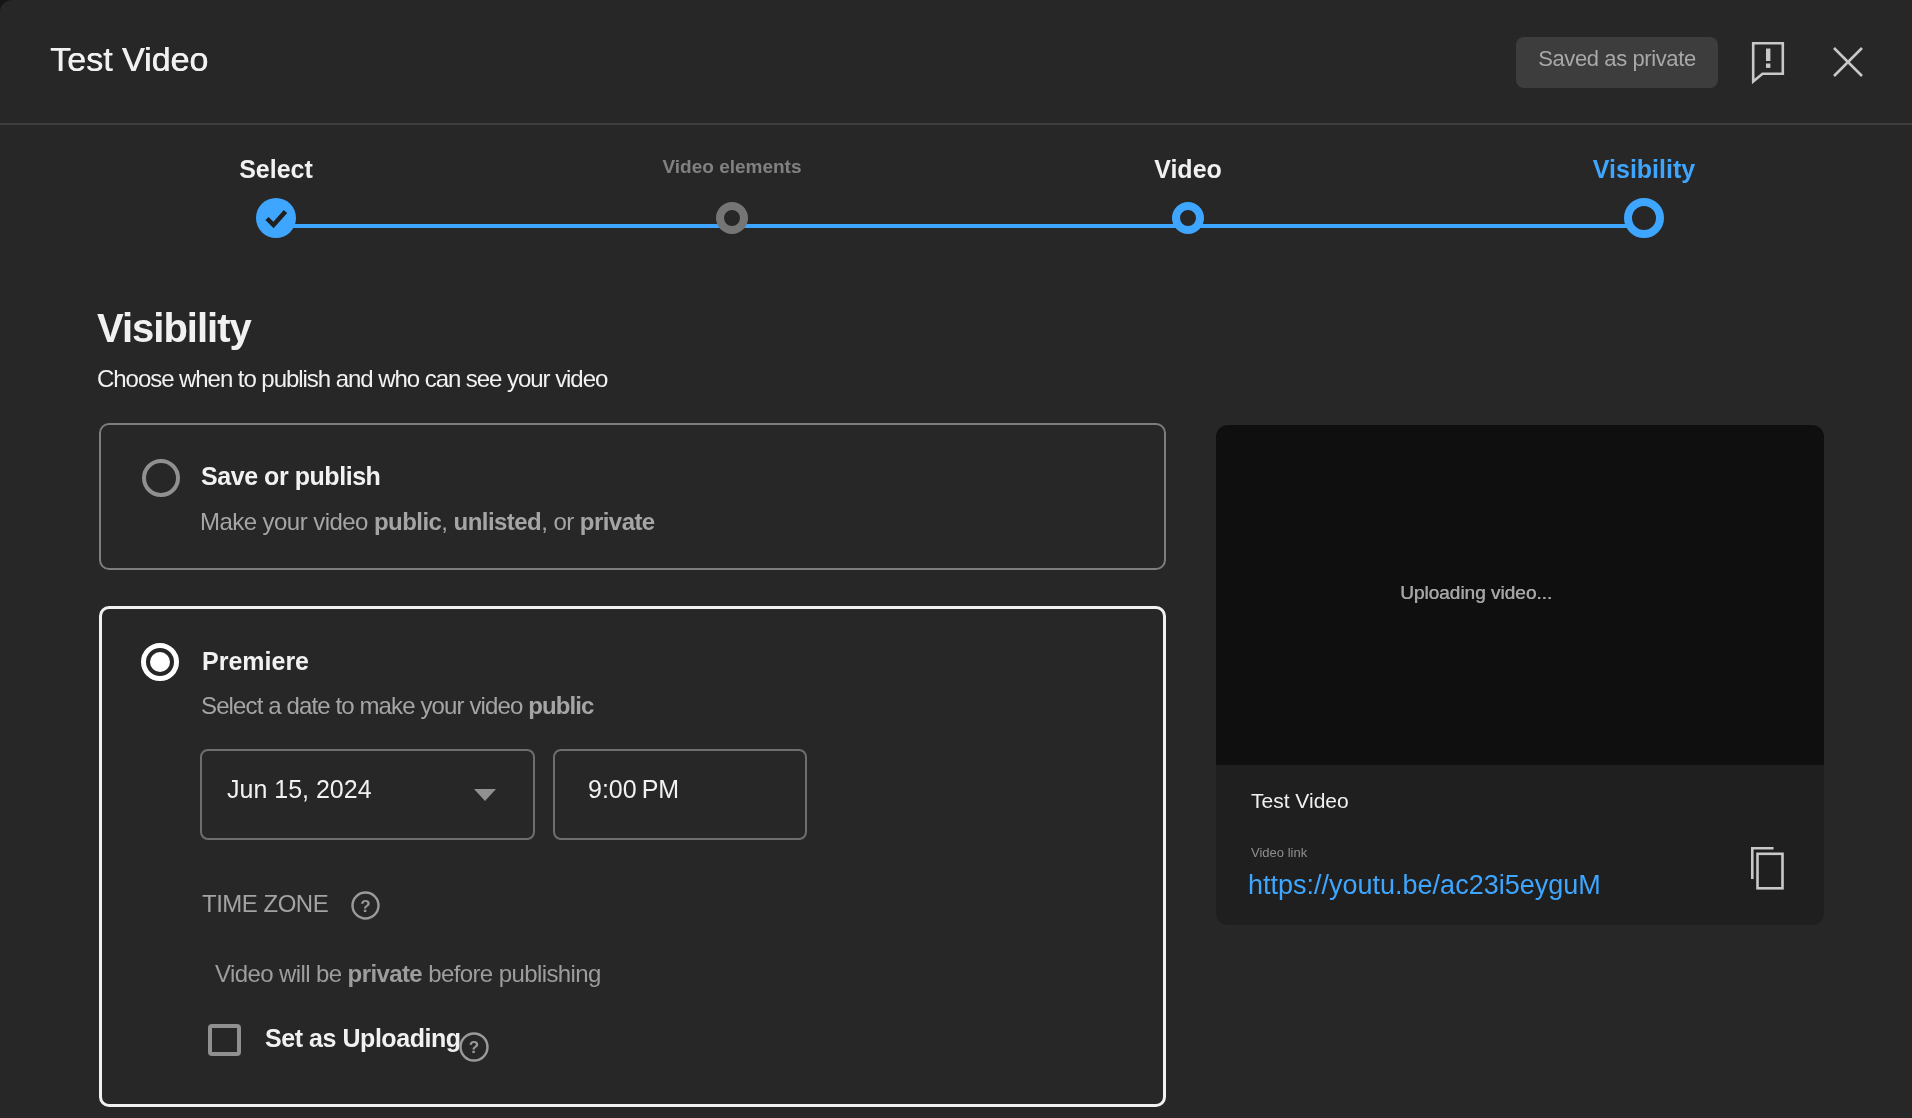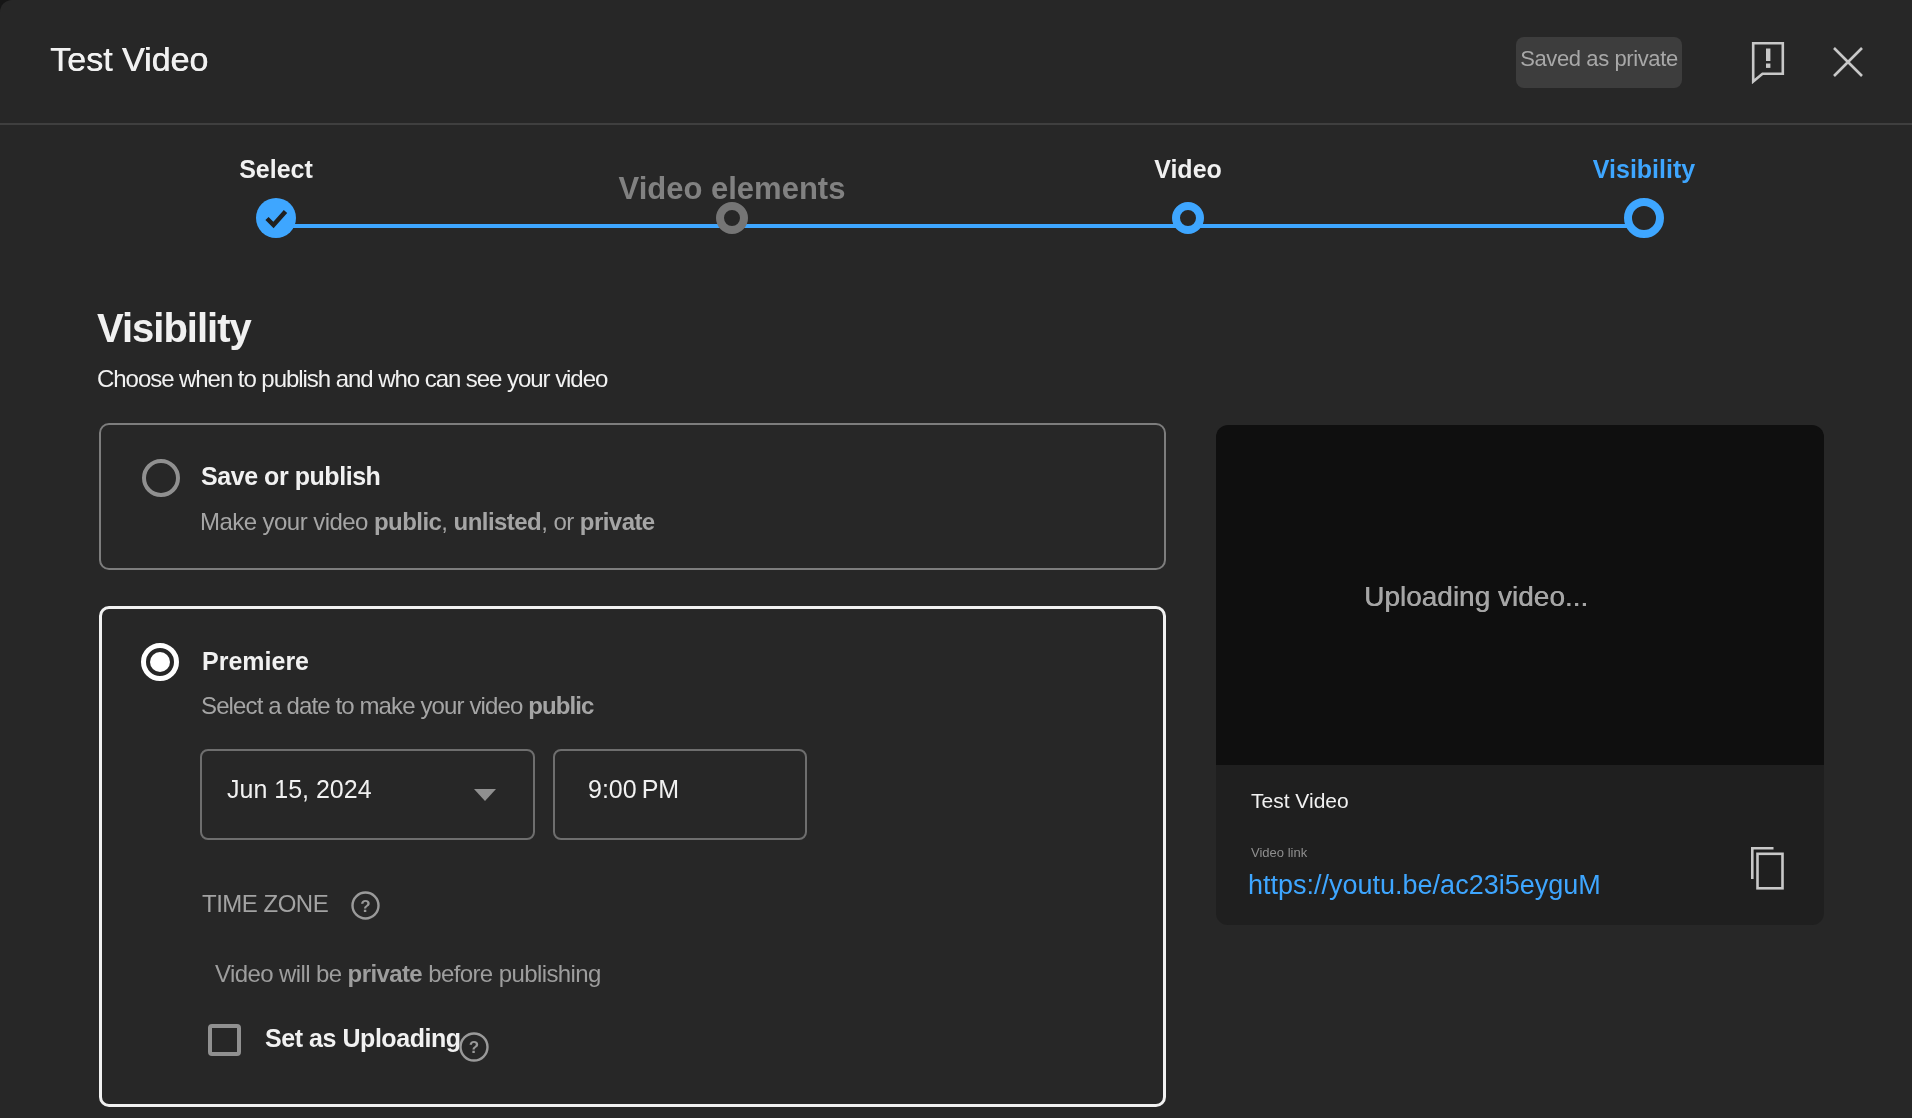--- a/index.html
+++ b/index.html
@@ -10,36 +10,36 @@
     background:#272727; border-radius:12px 0 0 0; overflow:hidden;
   }
   .abs { position:absolute; }
 </style>
 </head>
 <body>
 <div id="app">
 
   <div class="abs" id="hdr-title" style="left:50px; top:42px; font-size:34px; color:#f1f1f1; line-height:1; text-shadow:0.6px 0 0 #f1f1f1;">Test Video</div>
 
-  <div class="abs" id="pill" style="left:1516px; top:37px; width:166px; height:51px; background:#3d3d3d; border-radius:8px; color:#a8a8a8; font-size:22px; letter-spacing:-0.4px; line-height:44px; text-align:center;">Saved as private</div>
+  <div class="abs" id="pill" style="left:1516px; top:37px; width:202px; height:51px; background:#3d3d3d; border-radius:8px; color:#a8a8a8; font-size:22px; letter-spacing:-0.4px; line-height:44px; text-align:center;">Saved as private</div>
 
   <svg class="abs" id="fb-icon" style="left:1750px; top:40px;" width="36" height="44" viewBox="0 0 36 44">
     <path d="M3.2 3.2 H32.8 V33.8 H12.5 L3.2 41.5 Z" fill="none" stroke="#c8c8c8" stroke-width="2.6"></path>
     <rect x="16" y="8.5" width="4.4" height="12.5" fill="#c8c8c8"></rect>
     <rect x="16" y="23.5" width="4.4" height="4.4" fill="#c8c8c8"></rect>
   </svg>
 
   <svg class="abs" id="x-icon" style="left:1831px; top:45px;" width="34" height="34" viewBox="0 0 34 34">
     <path d="M3 3 L31 31 M31 3 L3 31" stroke="#c8c8c8" stroke-width="2.6" stroke-linecap="butt"></path>
   </svg>
 
   <div class="abs" style="left:0; top:123px; width:1912px; height:2px; background:#3f3f3f;"></div>
 
   <div class="abs" style="left:0; top:157px; width:552px; text-align:center; font-size:25px; font-weight:700; color:#f1f1f1; line-height:1;">Select</div>
-  <div class="abs" style="left:456px; top:173px; width:552px; text-align:center; font-size:31px; font-weight:700; color:#818181; line-height:1;">Video elements</div>
+  <div class="abs" style="left:456px; top:157px; width:552px; text-align:center; font-size:19px; font-weight:700; color:#818181; line-height:1;">Video elements</div>
   <div class="abs" style="left:912px; top:157px; width:552px; text-align:center; font-size:25px; font-weight:700; color:#f1f1f1; line-height:1;">Video</div>
   <div class="abs" style="left:1368px; top:157px; width:552px; text-align:center; font-size:25px; font-weight:700; color:#3ea6ff; line-height:1;">Visibility</div>
 
   <div class="abs" style="left:276px; top:224px; width:1368px; height:4px; background:#3ea6ff;"></div>
 
   <div class="abs" style="left:256px; top:198px; width:40px; height:40px; border-radius:50%; background:#3ea6ff;"></div>
   <svg class="abs" style="left:256px; top:198px;" width="40" height="40" viewBox="0 0 40 40">
     <path d="M11 20.5 L17.5 27 L29.5 13.5" fill="none" stroke="#202020" stroke-width="4.5" stroke-linecap="butt"></path>
   </svg>
   <div class="abs" style="left:716px; top:202px; width:32px; height:32px; border-radius:50%; border:8px solid #757575; background:#272727;"></div>
@@ -79,21 +79,21 @@
   <div class="abs" style="left:208px; top:1024px; width:33px; height:32px; border:4px solid #909090; border-radius:4px;"></div>
   <div class="abs" style="left:265px; top:1026px; font-size:25px; font-weight:700; letter-spacing:-0.45px; color:#f1f1f1; line-height:1;">Set as Uploading</div>
   <svg class="abs" style="left:459px; top:1032px;" width="30" height="30" viewBox="0 0 30 30">
     <circle cx="15" cy="15" r="13.5" fill="none" stroke="#9a9a9a" stroke-width="2.4"></circle>
     <text x="15" y="21" text-anchor="middle" font-family="Liberation Sans, sans-serif" font-size="17" font-weight="700" fill="#9a9a9a">?</text>
   </svg>
 
   <div class="abs" style="left:1216px; top:425px; width:608px; height:500px; border-radius:12px; overflow:hidden;">
     <div style="position:absolute; left:0; top:0; width:608px; height:340px; background:#0f0f0f;"></div>
     <div style="position:absolute; left:0; top:340px; width:608px; height:160px; background:#1f1f1f;"></div>
-    <div style="position:absolute; left:0; top:158px; width:520px; text-align:center; font-size:28px; color:#a5a5a5; line-height:1; text-shadow:0.5px 0 0 #a5a5a5;">Uploading video...</div>
+    <div style="position:absolute; left:0; top:158px; width:520px; text-align:center; font-size:19px; color:#a5a5a5; line-height:1; text-shadow:0.5px 0 0 #a5a5a5;">Uploading video...</div>
     <div style="position:absolute; left:35px; top:365px; font-size:21px; color:#f1f1f1; line-height:1;">Test Video</div>
     <div style="position:absolute; left:35px; top:421px; font-size:13px; color:#8f8f8f; line-height:1;">Video link</div>
     <div style="position:absolute; left:32px; top:447px; font-size:27px; color:#3ea6ff; line-height:1;">https://youtu.be/ac23i5eyguM</div>
     <svg style="position:absolute; left:534px; top:421px;" width="36" height="46" viewBox="0 0 36 46">
       <path d="M2.3 33 V2.3 H23.5" fill="none" stroke="#c8c8c8" stroke-width="2.6"></path>
       <rect x="7.5" y="7.8" width="25" height="34.5" fill="none" stroke="#c8c8c8" stroke-width="2.6"></rect>
     </svg>
   </div>
 
 </div>

